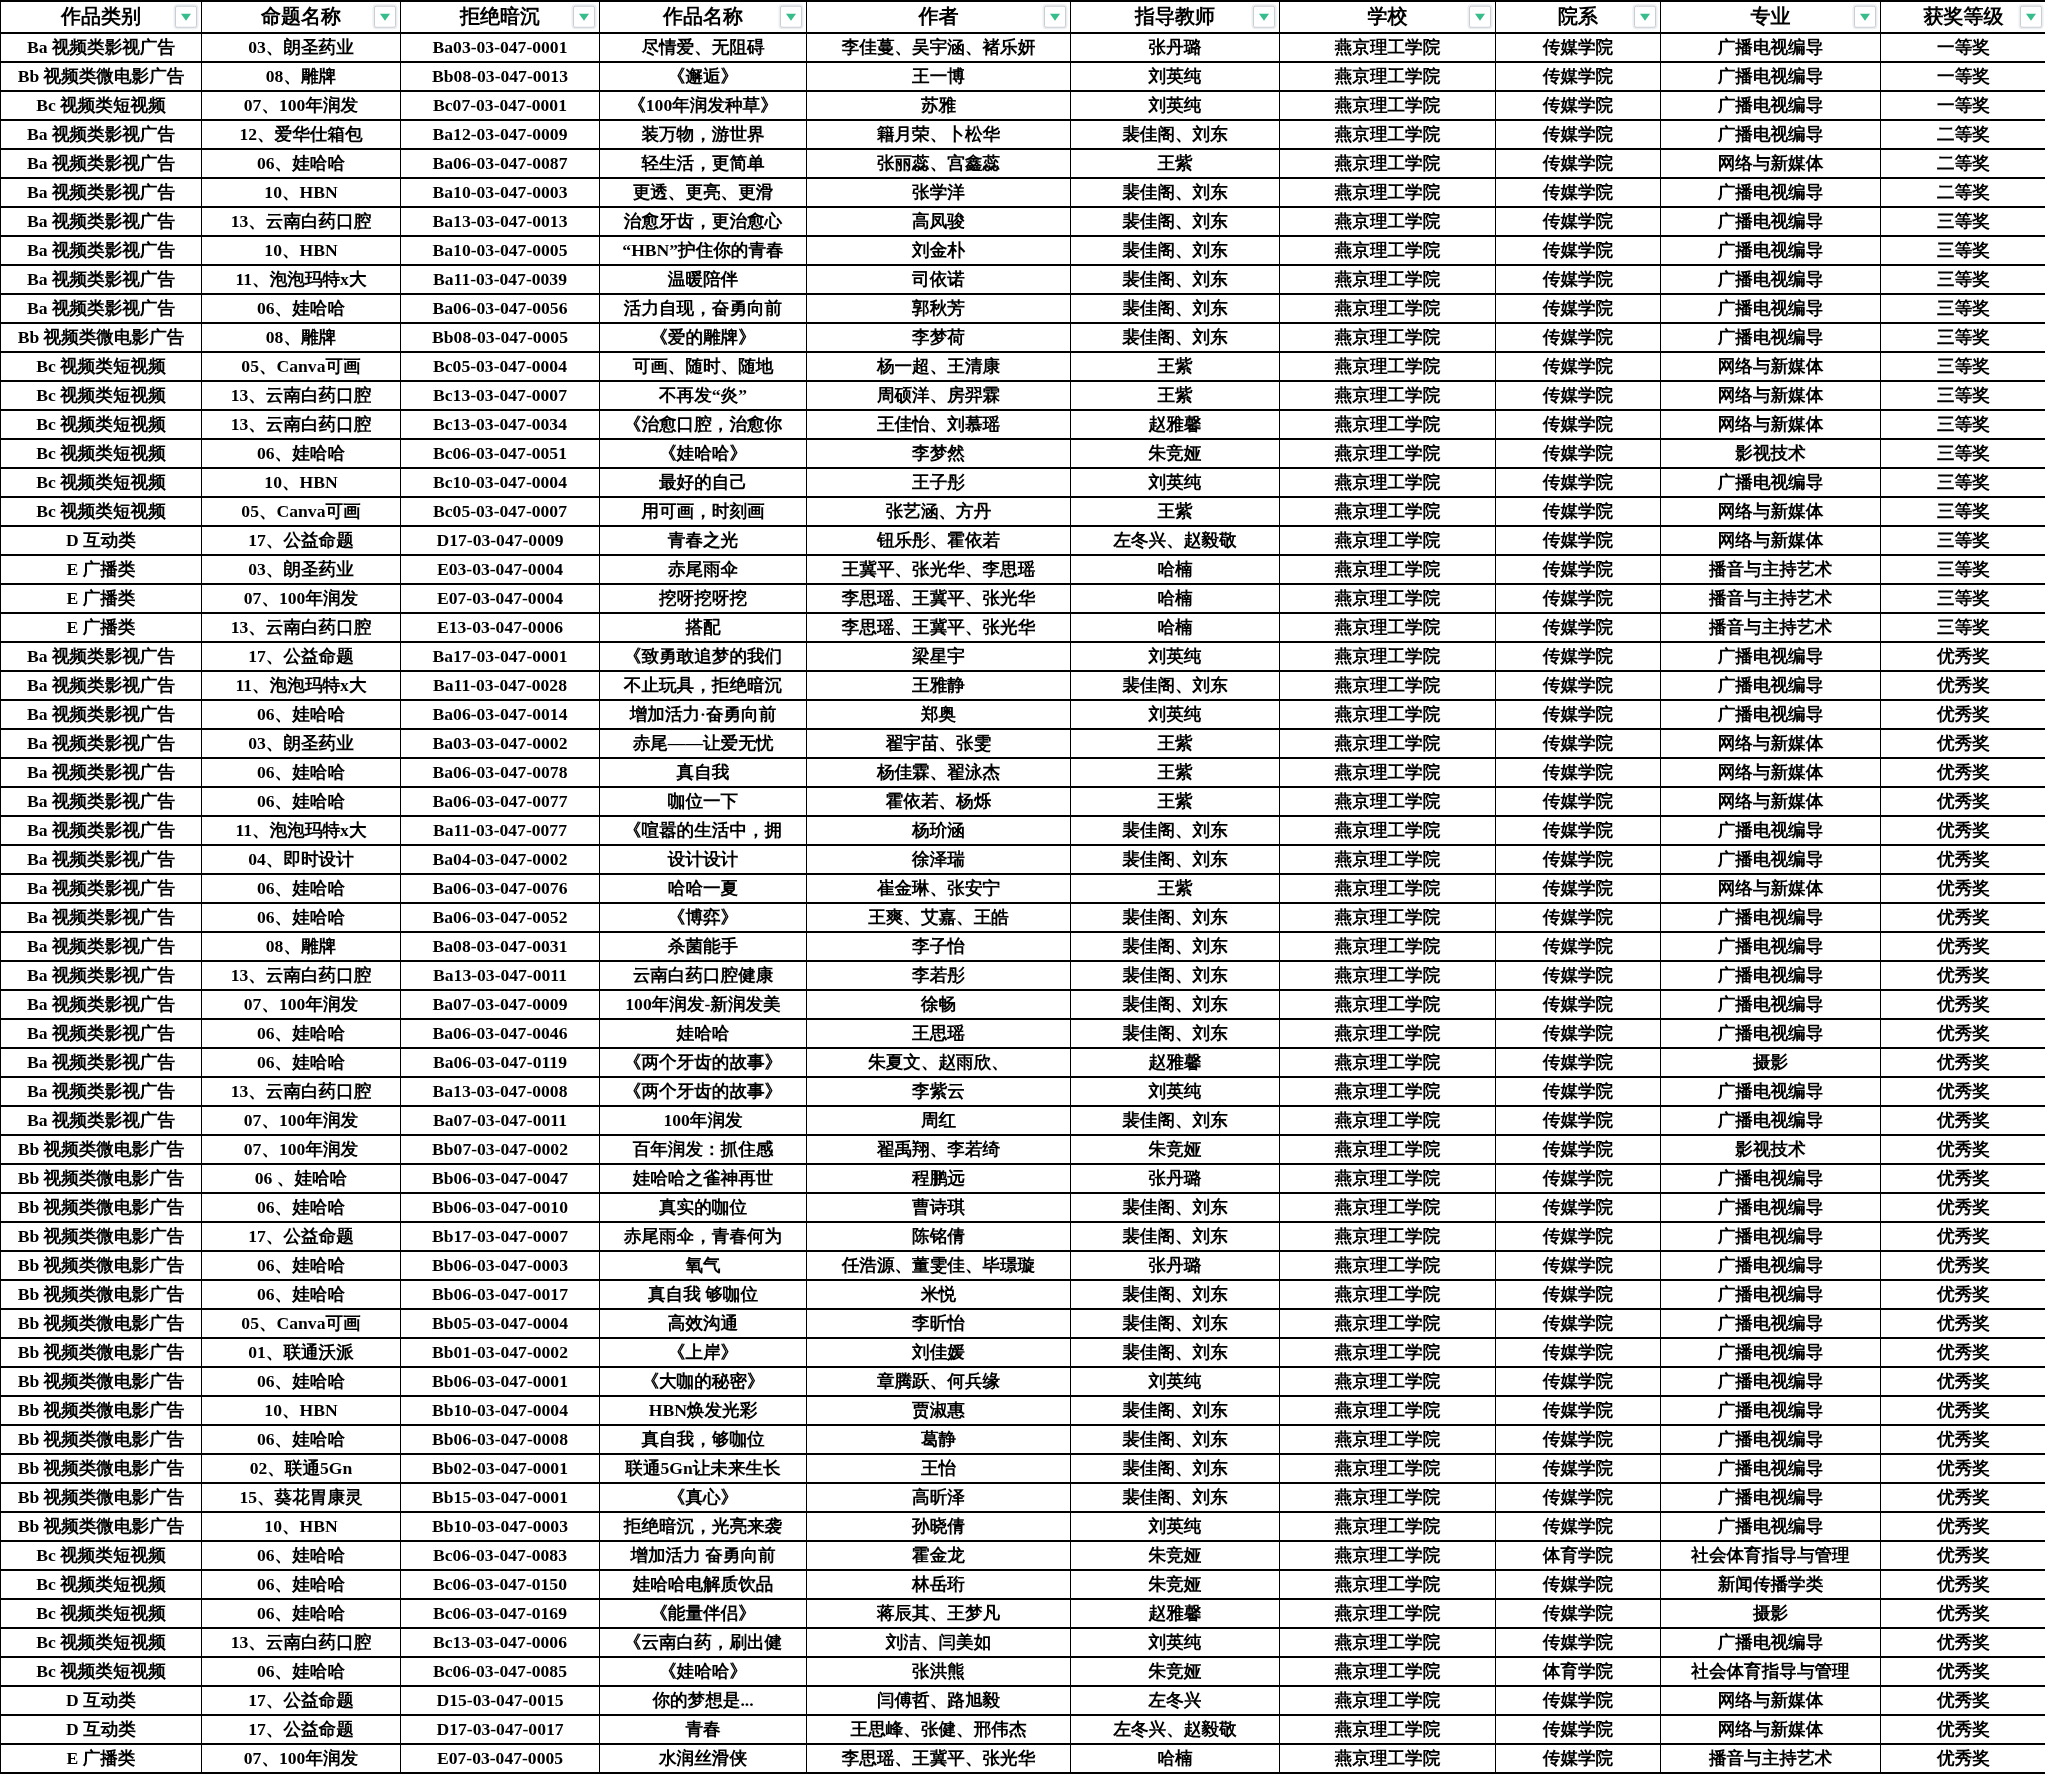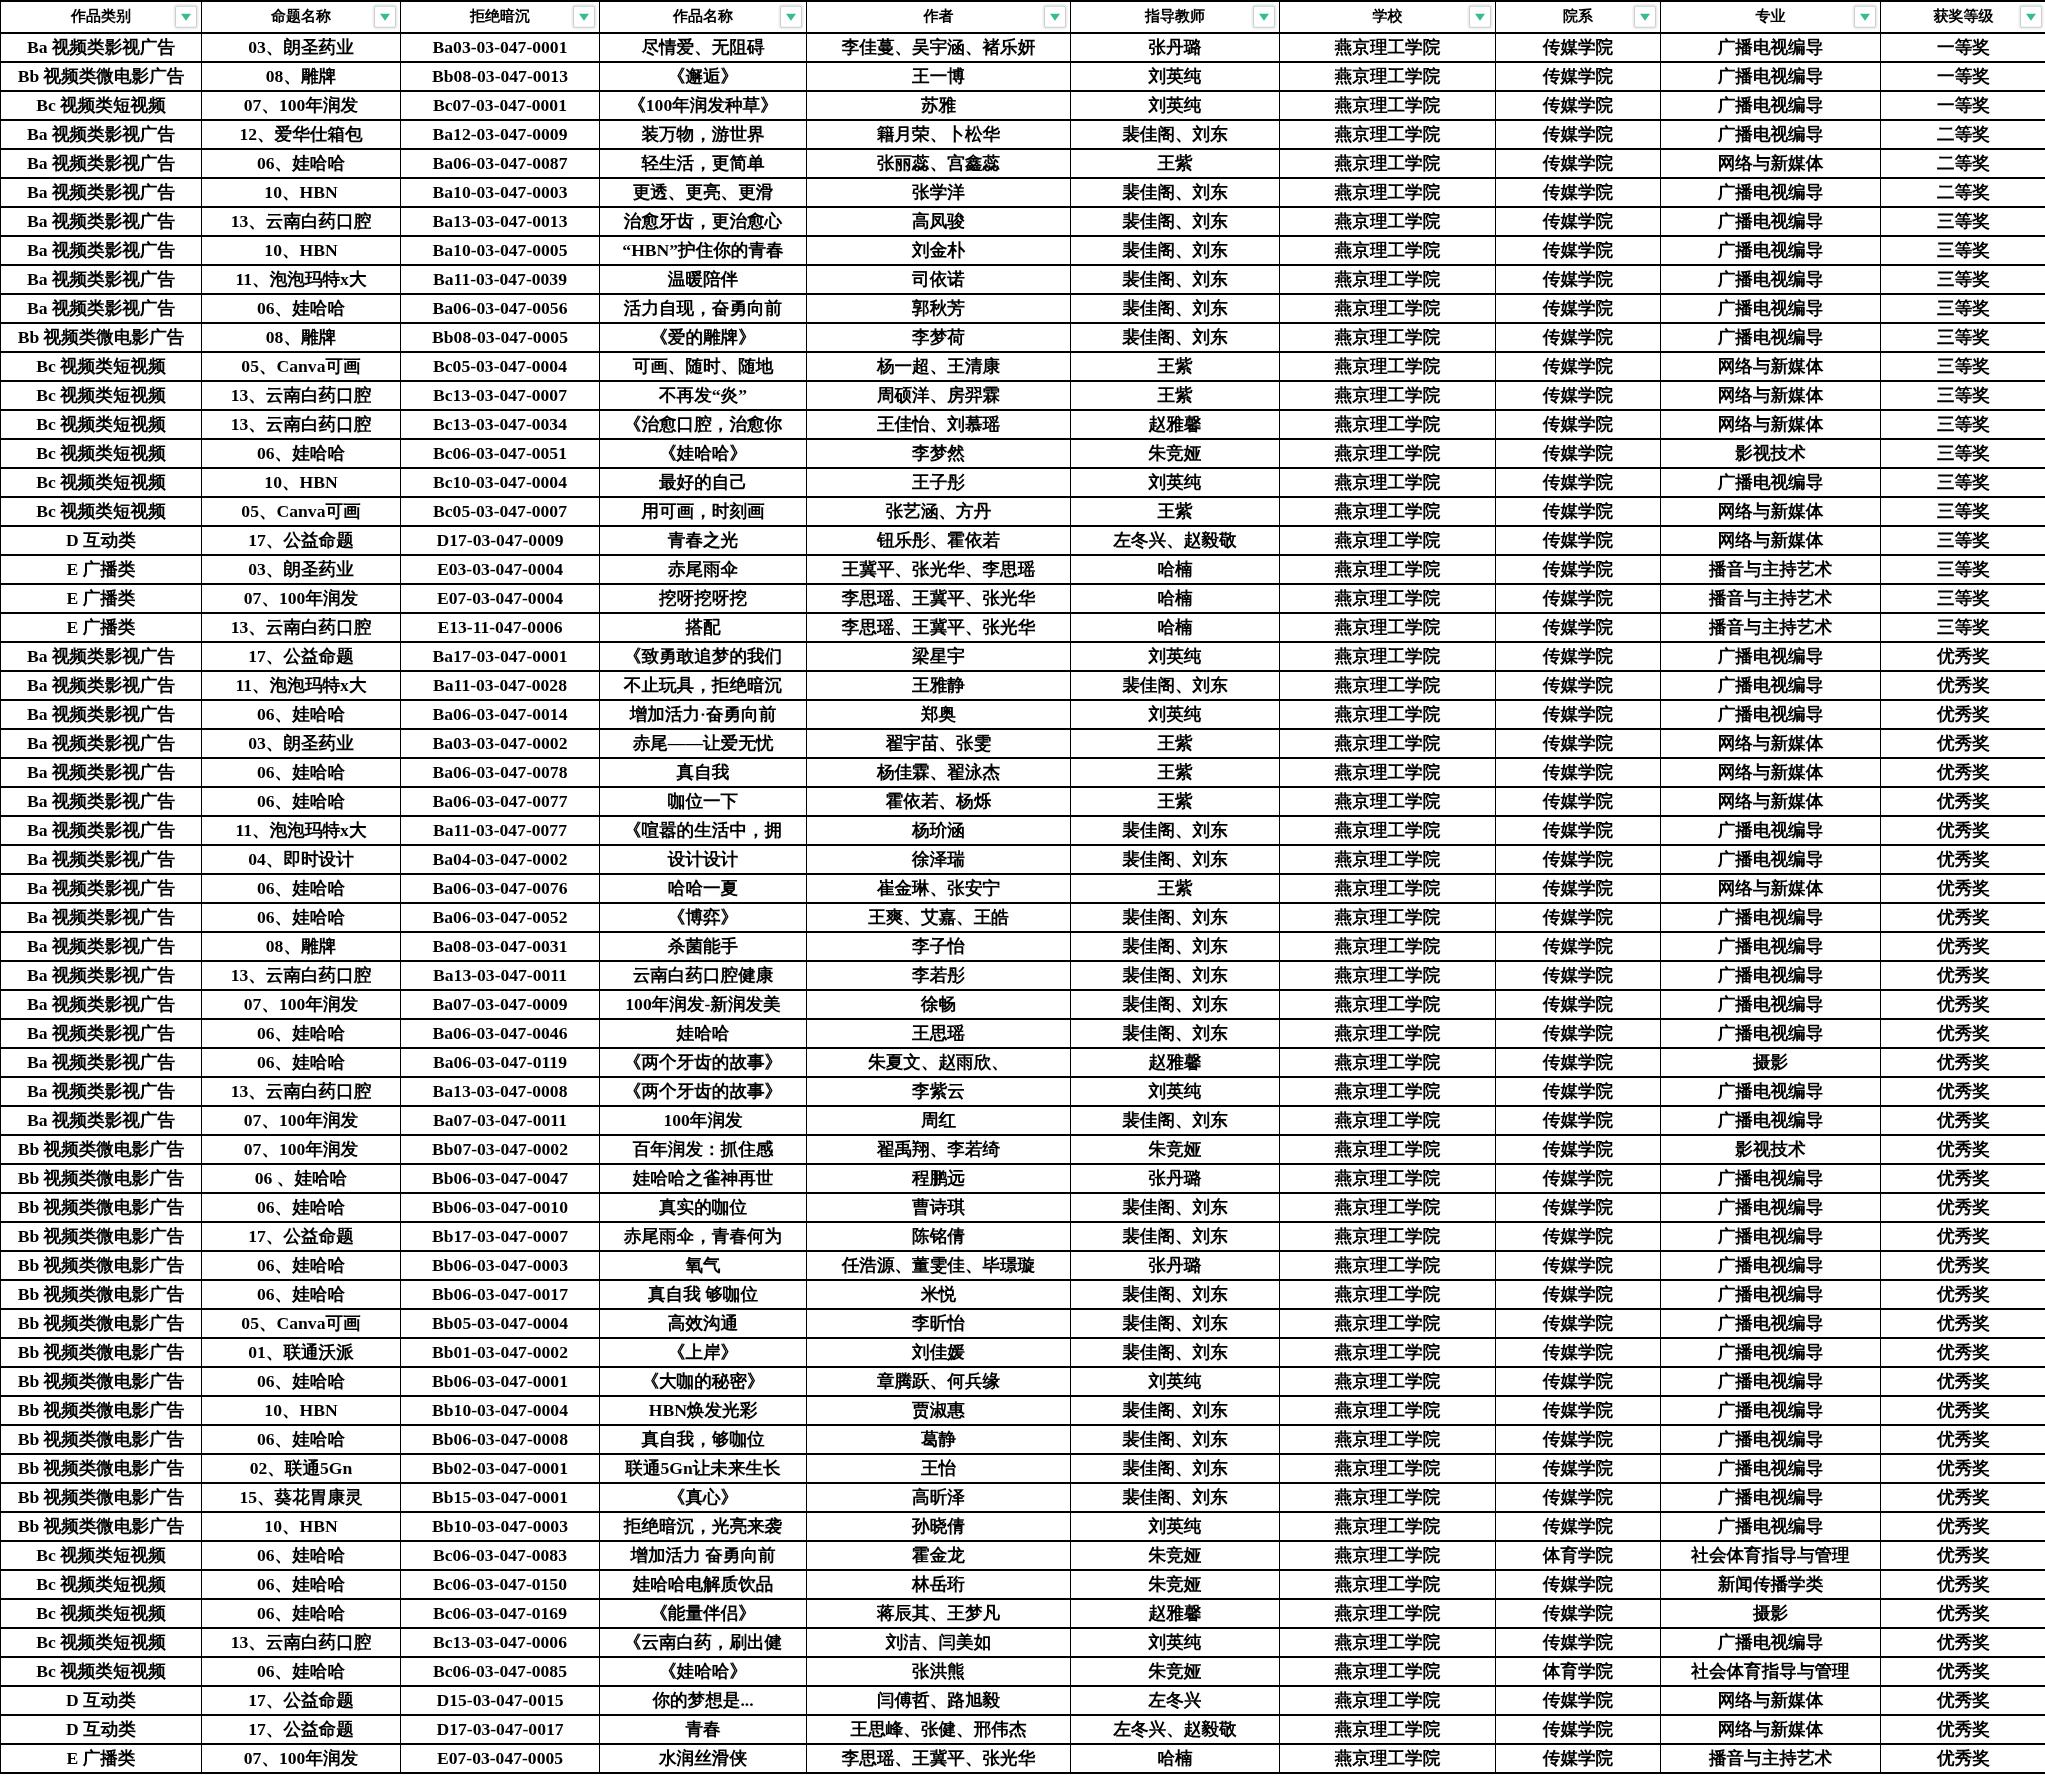--- a/index.html
+++ b/index.html
@@ -12,21 +12,21 @@
   table{border-collapse:collapse;table-layout:fixed;width:2046px;}
   th,td{
     border-left:1.5px solid var(--grid);
     border-right:1.5px solid var(--grid);
     border-top:2.2px solid var(--grid);
     border-bottom:2.2px solid var(--grid);
     text-align:center;vertical-align:middle;
     padding:0 4.4px;overflow:hidden;white-space:nowrap;
     box-sizing:border-box;
   }
-  thead th{height:31.5px;font-size:15px;font-weight:bold;position:relative;}
+  thead th{height:31.5px;font-size:20px;font-weight:bold;position:relative;}
   tbody td{height:29px;font-size:17.6px;font-weight:bold;}
   .filter-btn{
     position:absolute;right:3.7px;top:50%;transform:translateY(-50%);
     width:20.5px;height:20.5px;background:#fff;
     border:0.7px solid var(--btnborder);border-radius:2.2px;
     box-shadow:0 0 0 1.5px #eceef0;
     display:flex;align-items:center;justify-content:center;
     cursor:pointer;
   }
   .tri{
@@ -323,21 +323,21 @@
     <td>李思瑶、王冀平、张光华</td>
         <td>哈楠</td>
     <td>燕京理工学院</td>
         <td>传媒学院</td>
     <td>播音与主持艺术</td>
         <td>三等奖</td>
   </tr>
       <tr>
     <td>E 广播类</td>
         <td>13、云南白药口腔</td>
-    <td>E13-11-047-0006</td>
+    <td>E13-03-047-0006</td>
         <td>搭配</td>
     <td>李思瑶、王冀平、张光华</td>
         <td>哈楠</td>
     <td>燕京理工学院</td>
         <td>传媒学院</td>
     <td>播音与主持艺术</td>
         <td>三等奖</td>
   </tr>
       <tr>
     <td>Ba 视频类影视广告</td>

